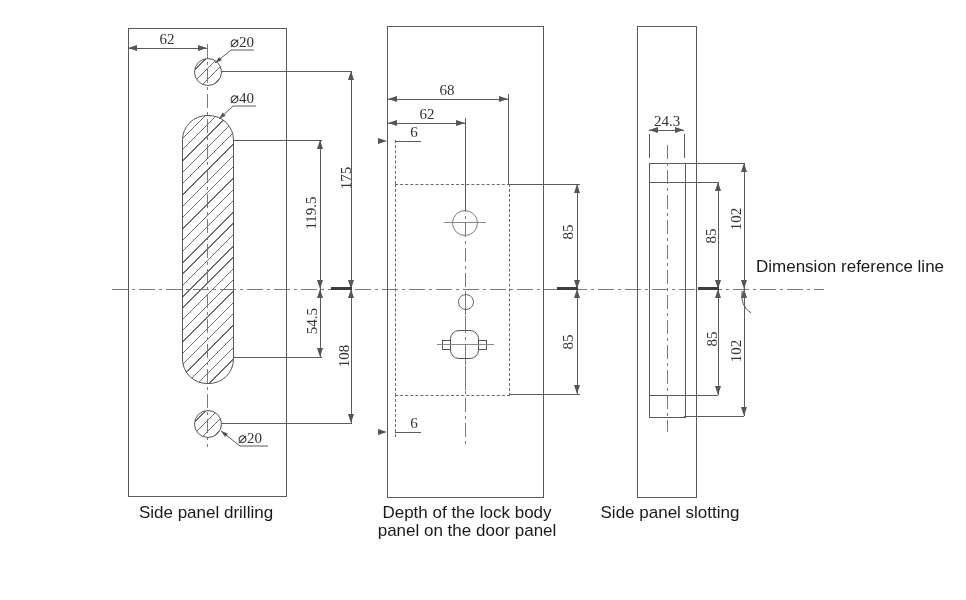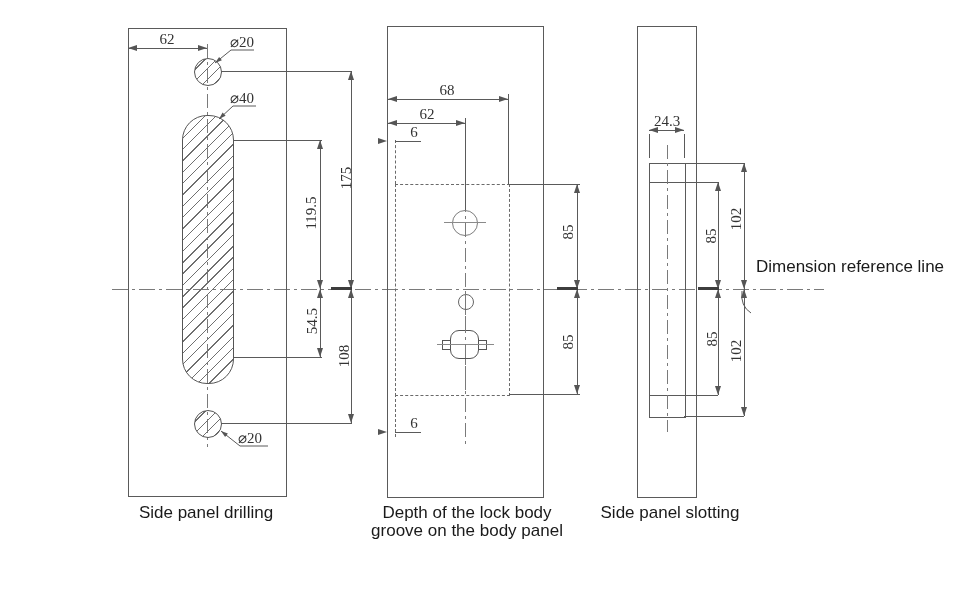--- a/index.html
+++ b/index.html
@@ -126,21 +126,21 @@
     <div class="aU" style="left:574px;top:184px;"></div>
     <div class="aD" style="left:574px;top:280px;"></div>
     <div class="vtxt" style="left:548px;top:223px;width:40px;">85</div>
     <div class="ln" style="left:577px;top:289px;width:1px;height:105px;"></div>
     <div class="aU" style="left:574px;top:289px;"></div>
     <div class="aD" style="left:574px;top:385px;"></div>
     <div class="vtxt" style="left:548px;top:333px;width:40px;">85</div>
     <div class="tick" style="left:557px;top:287px;width:21px;"></div>
 
     <div class="cap" style="left:337px;top:503px;width:260px;">Depth of the lock body</div>
-    <div class="cap" style="left:337px;top:521px;width:260px;">groove on the body panel</div>
+    <div class="cap" style="left:337px;top:521px;width:260px;">panel on the door panel</div>
   </div>
 
   <div>
     <div class="rect" style="left:637px;top:26px;width:58px;height:470px;"></div>
     <div class="rect" style="left:649px;top:163px;width:35px;height:253px;border-width:1.2px;"></div>
     <div class="ln" style="left:649px;top:182px;width:69px;height:1px;"></div>
     <div class="ln" style="left:649px;top:395px;width:69px;height:1px;"></div>
     <div class="ln" style="left:684px;top:163px;width:60px;height:1px;"></div>
     <div class="ln" style="left:684px;top:416px;width:60px;height:1px;"></div>
     <div class="clv" style="left:667px;top:145px;height:287px;"></div>

